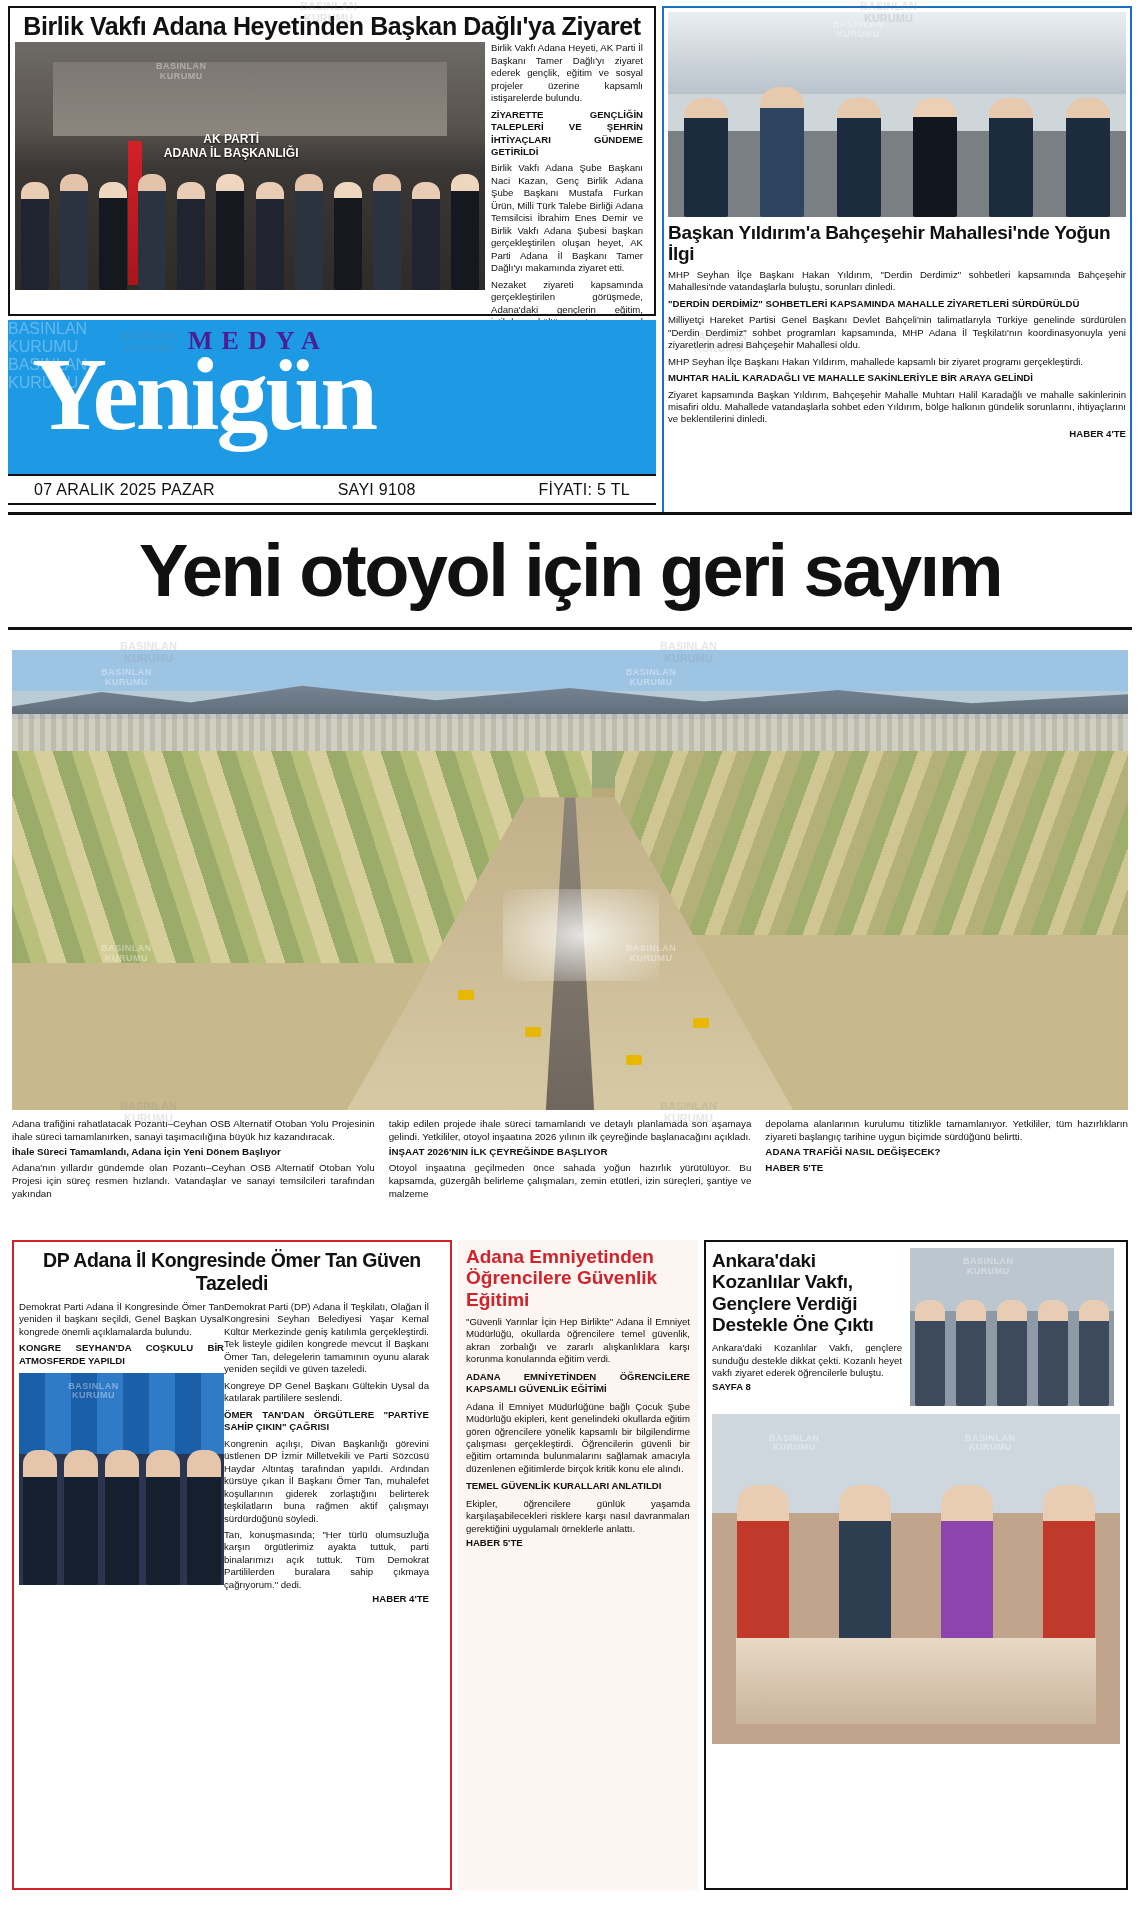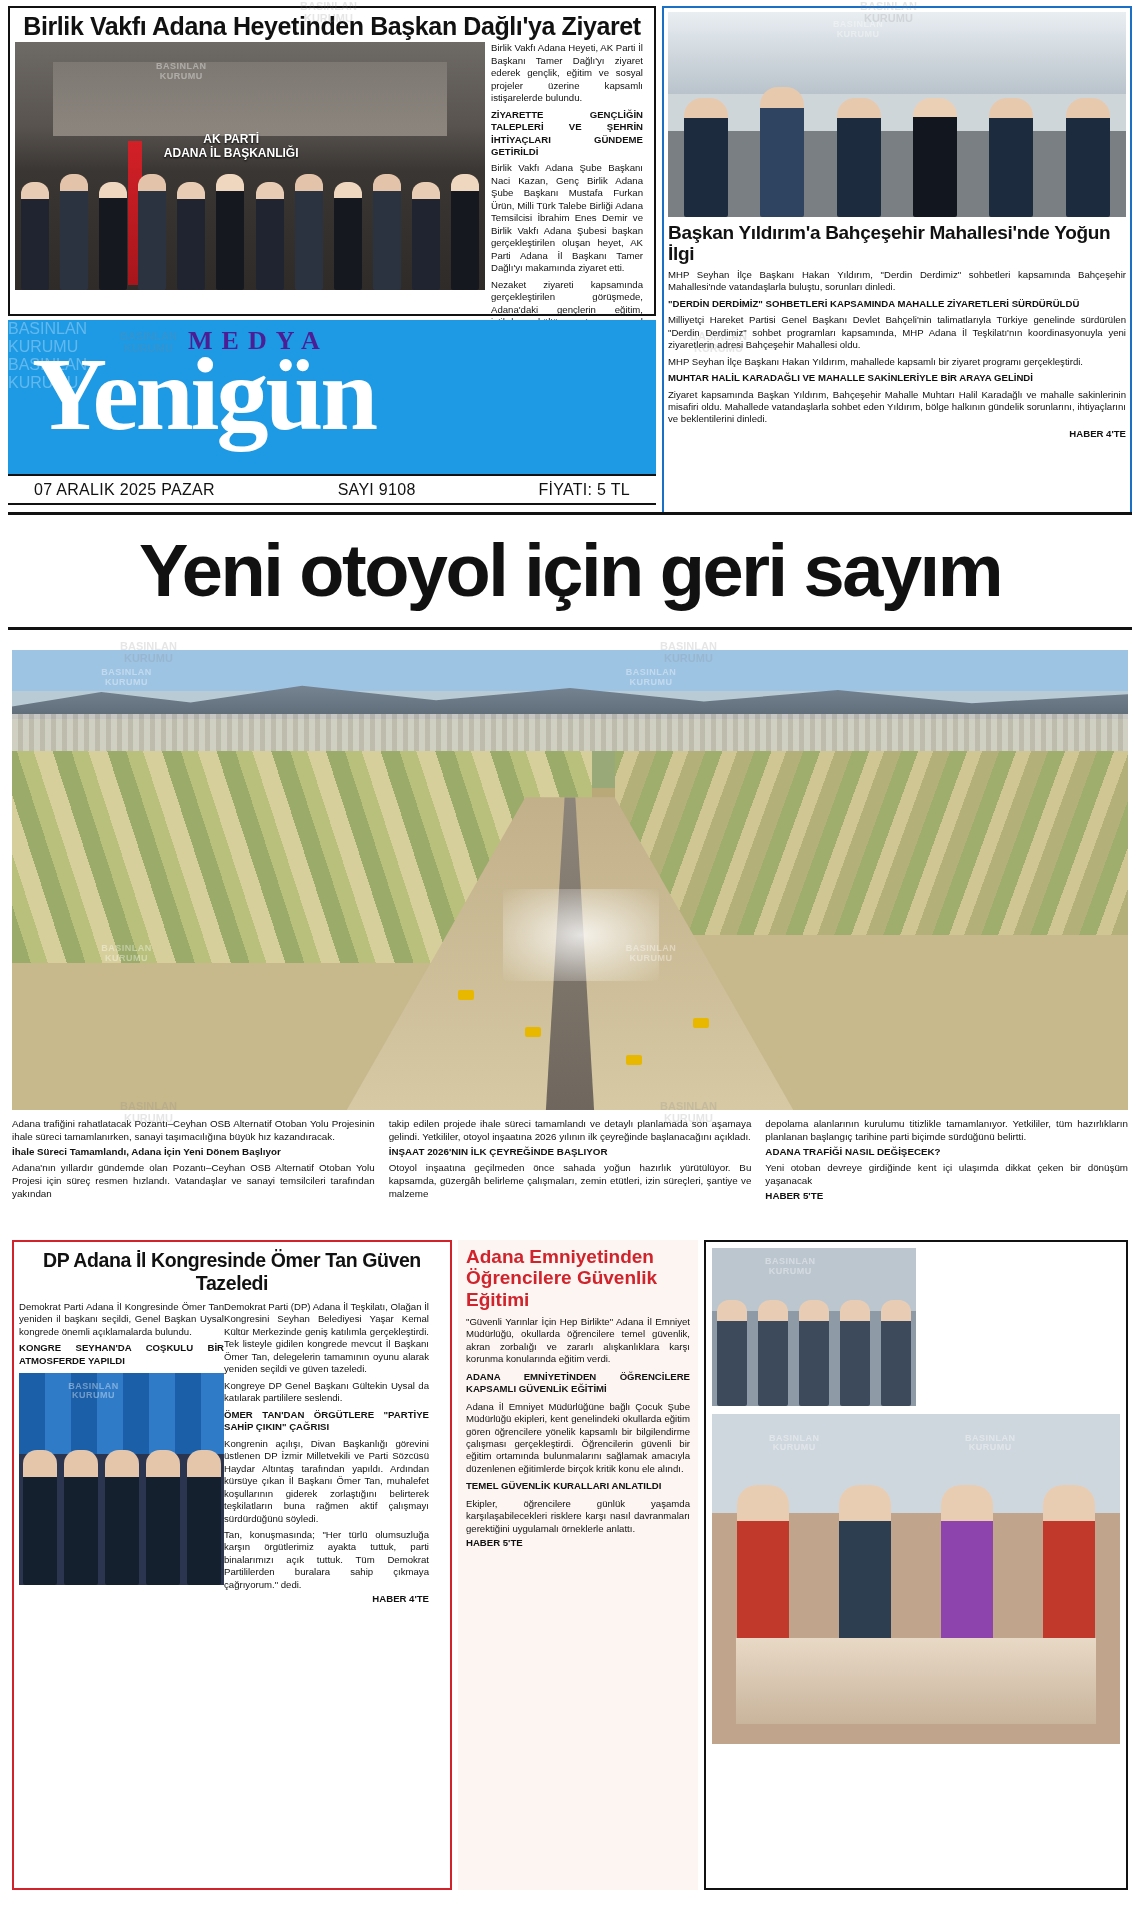--- a/index.html
+++ b/index.html
@@ -351,23 +351,22 @@
       <p style="margin:0 0 3px;">Adana trafiğini rahatlatacak Pozantı–Ceyhan OSB Alternatif Otoban Yolu Projesinin ihale süreci tamamlanırken, sanayi taşımacılığına büyük hız kazandıracak.</p>
       <p style="margin:0 0 3px;font-weight:bold;">İhale Süreci Tamamlandı, Adana İçin Yeni Dönem Başlıyor</p>
       <p style="margin:0;">Adana'nın yıllardır gündemde olan Pozantı–Ceyhan OSB Alternatif Otoban Yolu Projesi için süreç resmen hızlandı. Vatandaşlar ve sanayi temsilcileri tarafından yakından</p>
     </div>
     <div class="c">
       <p style="margin:0 0 3px;">takip edilen projede ihale süreci tamamlandı ve detaylı planlamada son aşamaya gelindi. Yetkililer, otoyol inşaatına 2026 yılının ilk çeyreğinde başlanacağını açıkladı.</p>
       <p style="margin:0 0 3px;font-weight:bold;">İNŞAAT 2026'NIN İLK ÇEYREĞİNDE BAŞLIYOR</p>
       <p style="margin:0;">Otoyol inşaatına geçilmeden önce sahada yoğun hazırlık yürütülüyor. Bu kapsamda, güzergâh belirleme çalışmaları, zemin etütleri, izin süreçleri, şantiye ve malzeme</p>
     </div>
     <div class="c">
-      <p style="margin:0 0 3px;">depolama alanlarının kurulumu titizlikle tamamlanıyor. Yetkililer, tüm hazırlıkların planlanan başlangıç tarihine parti biçimde sürdüğünü belirtti.</p>
+      <p style="margin:0 0 3px;">depolama alanlarının kurulumu titizlikle tamamlanıyor. Yetkililer, tüm hazırlıkların ziyareti başlangıç tarihine uygun biçimde sürdüğünü belirtti.</p>
       <p style="margin:0 0 3px;font-weight:bold;">ADANA TRAFİĞİ NASIL DEĞİŞECEK?</p>
-      <p style="margin:0;">Yeni otoban devreye girdiğinde kent içi ulaşımda dikkat çeken bir dönüşüm yaşanacak</p>
       <p style="margin:2px 0 0;font-weight:bold;">HABER 5'TE</p>
     </div>
   </div>
 
   <div id="bot-left">
     <h3>DP Adana İl Kongresinde Ömer Tan Güven Tazeledi</h3>
     <div class="cols">
       <div class="c">
         <p style="margin:0 0 4px;">Demokrat Parti Adana İl Kongresinde Ömer Tan yeniden il başkanı seçildi, Genel Başkan Uysal kongrede önemli açıklamalarda bulundu.</p>
         <p style="margin:0;font-weight:bold;">KONGRE SEYHAN'DA COŞKULU BİR ATMOSFERDE YAPILDI</p>
@@ -401,20 +400,25 @@
     <p class="col-text" style="margin:0 0 5px;">"Güvenli Yarınlar İçin Hep Birlikte" Adana İl Emniyet Müdürlüğü, okullarda öğrencilere temel güvenlik, akran zorbalığı ve zararlı alışkanlıklara karşı korunma konularında eğitim verdi.</p>
     <p class="col-text sub" style="margin:0 0 5px;">ADANA EMNİYETİNDEN ÖĞRENCİLERE KAPSAMLI GÜVENLİK EĞİTİMİ</p>
     <p class="col-text" style="margin:0 0 5px;">Adana İl Emniyet Müdürlüğüne bağlı Çocuk Şube Müdürlüğü ekipleri, kent genelindeki okullarda eğitim gören öğrencilere yönelik kapsamlı bir bilgilendirme çalışması gerçekleştirdi. Öğrencilerin güvenli bir eğitim ortamında bulunmalarını sağlamak amacıyla düzenlenen eğitimlerde birçok kritik konu ele alındı.</p>
     <p class="col-text sub" style="margin:0 0 5px;">TEMEL GÜVENLİK KURALLARI ANLATILDI</p>
     <p class="col-text" style="margin:0;">Ekipler, öğrencilere günlük yaşamda karşılaşabilecekleri risklere karşı nasıl davranmaları gerektiğini uygulamalı örneklerle anlattı.</p>
     <p class="col-text" style="margin:2px 0 0;"><b>HABER 5'TE</b></p>
   </div>
 
   <div id="bot-right">
     <div class="top">
+      <div class="c">
+        <h3 style="text-align:left;">Ankara'daki Kozanlılar Vakfı, Gençlere Verdiği Destekle Öne Çıktı</h3>
+        <p style="margin:0;">Ankara'daki Kozanlılar Vakfı, gençlere sunduğu destekle dikkat çekti. Kozanlı heyet vakfı ziyaret ederek öğrencilerle buluştu.</p>
+        <p style="margin:2px 0 0;font-weight:bold;">SAYFA 8</p>
+      </div>
       <div class="imgwrap-top photo">
         <div class="p5">
           <div class="ppl">
               <i></i>
               <i></i>
               <i></i>
               <i></i>
               <i></i>
             </div>
           <div class="wm" style="left:26%;top:6%;">BASINLAN<br>KURUMU</div>

